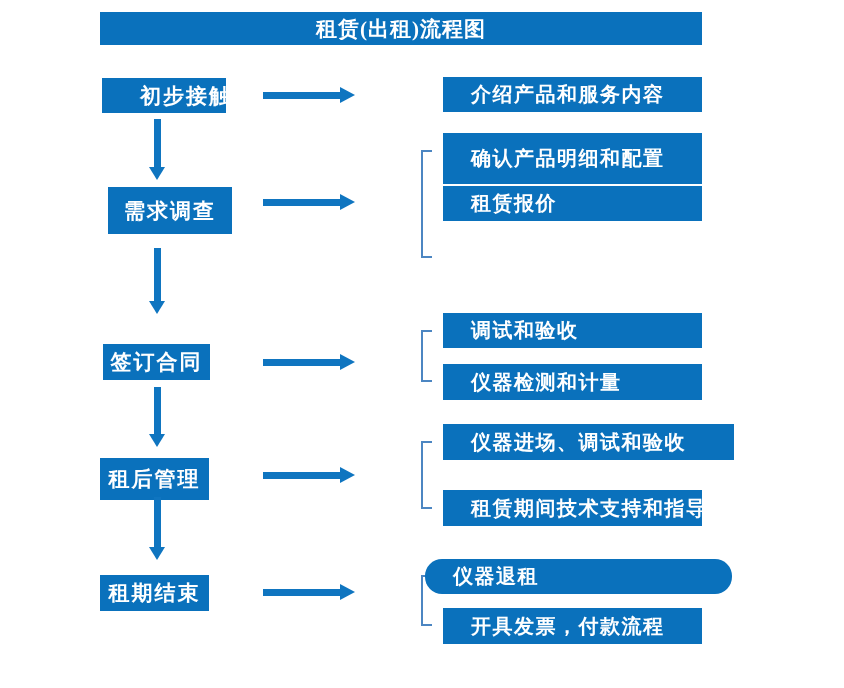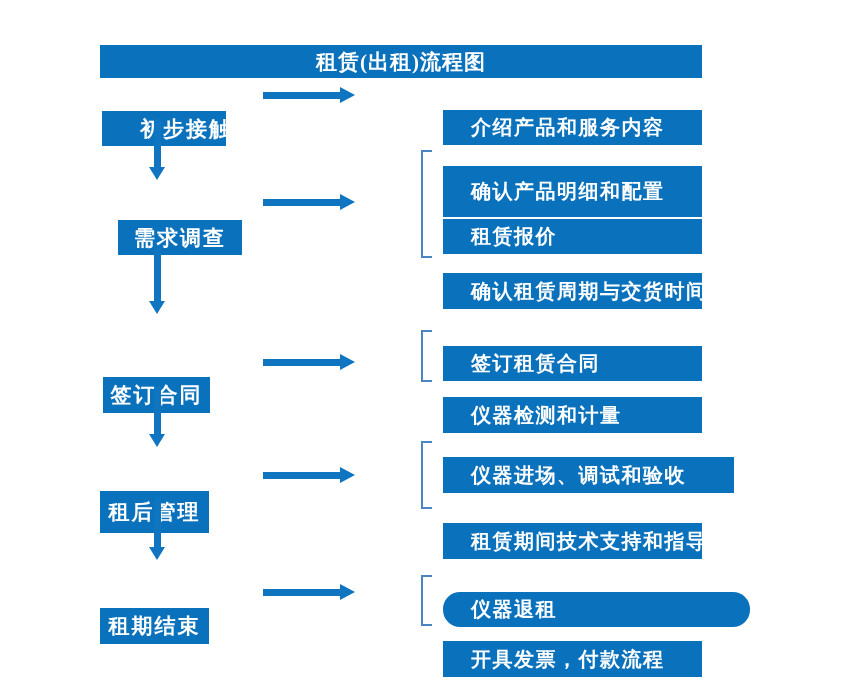--- a/index.html
+++ b/index.html
@@ -11,21 +11,21 @@
   }
   html,body{margin:0;padding:0;background:var(--page-bg);}
   #canvas{
     position:relative;width:844px;height:688px;background:var(--page-bg);
     font-family:"Liberation Serif","DejaVu Serif",serif;font-weight:bold;
     overflow:hidden;
   }
   .blue-box{
     position:absolute;background:var(--box-blue);color:var(--text-white);
     display:flex;align-items:center;box-sizing:border-box;
-    white-space:nowrap;overflow:hidden;margin-top:33px;
+    white-space:nowrap;overflow:hidden;
   }
   .title-bar{justify-content:center;font-size:21px;letter-spacing:1px;}
   .step-box{justify-content:center;font-size:21px;letter-spacing:2px;}
   .detail-box{justify-content:flex-start;padding-left:28px;font-size:20px;letter-spacing:1.5px;}
   .down-arrow{
     position:absolute;width:16px;display:flex;flex-direction:column;align-items:center;
   }
   .down-arrow .shaft{width:7px;flex:1;background:var(--arrow-blue);}
   .down-arrow .head{
     width:0;height:0;border-left:8px solid transparent;
@@ -45,21 +45,21 @@
   }
 </style>
 </head>
 <body>
 
 <div id="canvas">
 
   <div class="blue-box title-bar" style="left:100px;top:12px;width:602px;height:33px;">租赁(出租)流程图</div>
 
   <div class="blue-box step-box" style="left:102px;top:78px;width:124px;height:35px;padding-left:44px;">初步接触</div>
-  <div class="blue-box step-box" style="left:118px;top:187px;width:124px;height:35px;">需求调查</div>
+  <div class="blue-box step-box" style="left:108px;top:187px;width:124px;height:47px;">需求调查</div>
   <div class="blue-box step-box" style="left:103px;top:344px;width:107px;height:36px;">签订合同</div>
   <div class="blue-box step-box" style="left:100px;top:458px;width:109px;height:42px;">租后管理</div>
   <div class="blue-box step-box" style="left:100px;top:575px;width:109px;height:36px;">租期结束</div>
 
   <div class="down-arrow" style="left:149px;top:119px;height:61px;">
     <div class="shaft"></div>
     <div class="head"></div>
   </div>
   <div class="down-arrow" style="left:149px;top:248px;height:66px;">
     <div class="shaft"></div>
@@ -96,21 +96,20 @@
   </div>
 
   <div class="bracket" style="left:421px;top:150px;height:108px;"></div>
   <div class="bracket" style="left:421px;top:330px;height:52px;"></div>
   <div class="bracket" style="left:421px;top:441px;height:68px;"></div>
   <div class="bracket" style="left:421px;top:575px;height:51px;"></div>
 
   <div class="blue-box detail-box" style="left:443px;top:77px;width:259px;height:35px;">介绍产品和服务内容</div>
   <div class="blue-box detail-box" style="left:443px;top:133px;width:259px;height:51px;">确认产品明细和配置</div>
   <div class="blue-box detail-box" style="left:443px;top:186px;width:259px;height:35px;">租赁报价</div>
-  <div class="blue-box detail-box" style="left:443px;top:240px;width:259px;height:36px;">确认租赁周期与交货时间</div>
-  <div class="blue-box detail-box" style="left:443px;top:313px;width:259px;height:35px;">签订租赁合同</div>
+  <div class="blue-box detail-box" style="left:443px;top:313px;width:259px;height:35px;">调试和验收</div>
   <div class="blue-box detail-box" style="left:443px;top:364px;width:259px;height:36px;">仪器检测和计量</div>
   <div class="blue-box detail-box" style="left:443px;top:424px;width:291px;height:36px;">仪器进场、调试和验收</div>
   <div class="blue-box detail-box" style="left:443px;top:490px;width:259px;height:36px;">租赁期间技术支持和指导</div>
-  <div class="blue-box detail-box" style="left:443px;top:559px;width:307px;height:35px;border-radius:17px;">仪器退租</div>
+  <div class="blue-box detail-box" style="left:425px;top:559px;width:307px;height:35px;border-radius:17px;">仪器退租</div>
   <div class="blue-box detail-box" style="left:443px;top:608px;width:259px;height:36px;">开具发票，付款流程</div>
 
 </div>
 
 </body></html>

